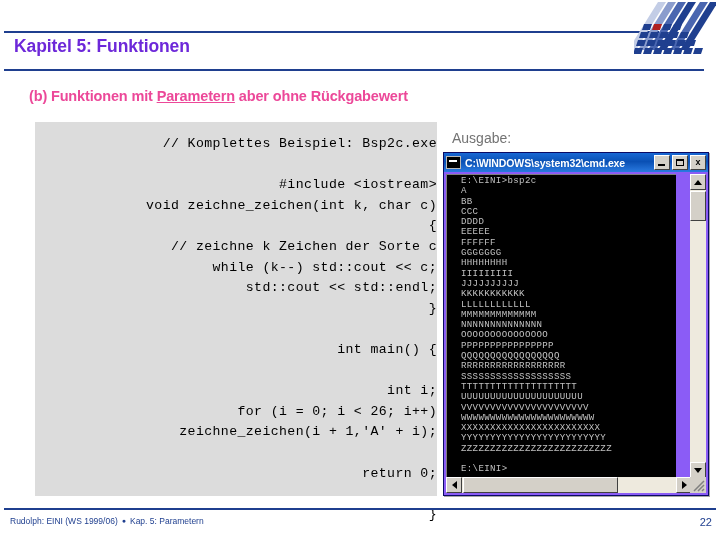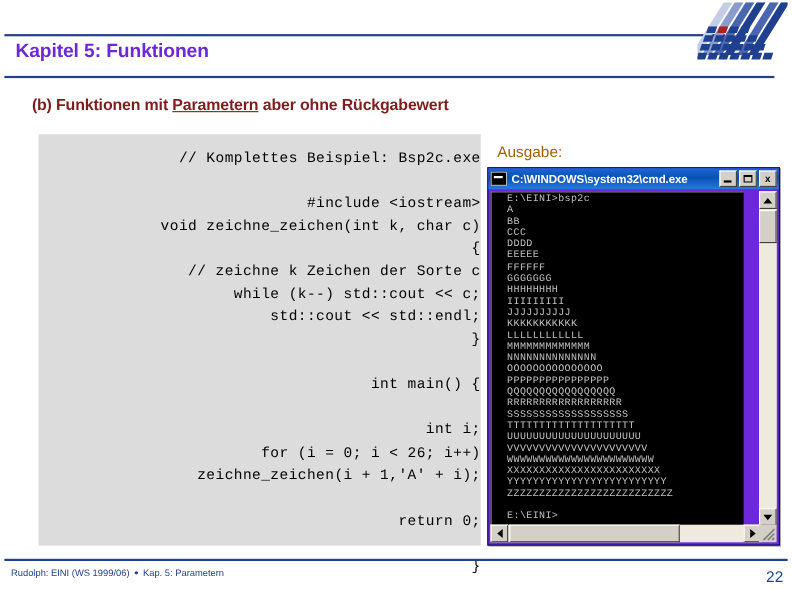--- a/index.html
+++ b/index.html
@@ -59,21 +59,21 @@
     height: 64px;
   }
 
   
   .subtitle {
     position: absolute;
     left: 29px;
     top: 88px;
     font-size: 14.5px;
     font-weight: bold;
-    color: #7f1d1d;
+    color: #ec4899;
     white-space: nowrap;
     letter-spacing: -0.15px;
   }
   .subtitle u {
     text-decoration: underline;
     text-underline-offset: 1px;
   }
 
   
   .code-block {
@@ -97,32 +97,32 @@
     margin: 0;
     text-align: right;
   }
 
   
   .ausgabe-label {
     position: absolute;
     left: 452px;
     top: 130px;
     font-size: 14px;
-    color: #a16207;
+    color: #737373;
     white-space: nowrap;
   }
 
   
   .console-window {
     position: absolute;
     left: 443px;
     top: 152px;
     width: 266px;
     height: 344px;
-    background: #6d28d9;
+    background: #8b5cf6;
     border: 1px solid #0a0a64;
     box-sizing: border-box;
     box-shadow: 1px 1px 0 rgba(0,0,0,0.35);
   }
   .console-titlebar {
     position: relative;
     height: 19px;
     background: linear-gradient(to bottom, #1868d4 0%, #0a50b4 45%, #2a7ae0 100%);
     display: flex;
     align-items: center;
@@ -350,21 +350,21 @@
     left: 10px;
     top: 516px;
     font-size: 8.5px;
     color: #1f3f8f;
     white-space: nowrap;
   }
   .footer-right {
     position: absolute;
     right: 8px;
     top: 516px;
-    font-size: 14px;
+    font-size: 11px;
     color: #1f3f8f;
     white-space: nowrap;
   }
   .footer-bullet {
     display: inline-block;
     margin: 0 4px;
     font-size: 7px;
     vertical-align: 1.5px;
   }
 </style>

